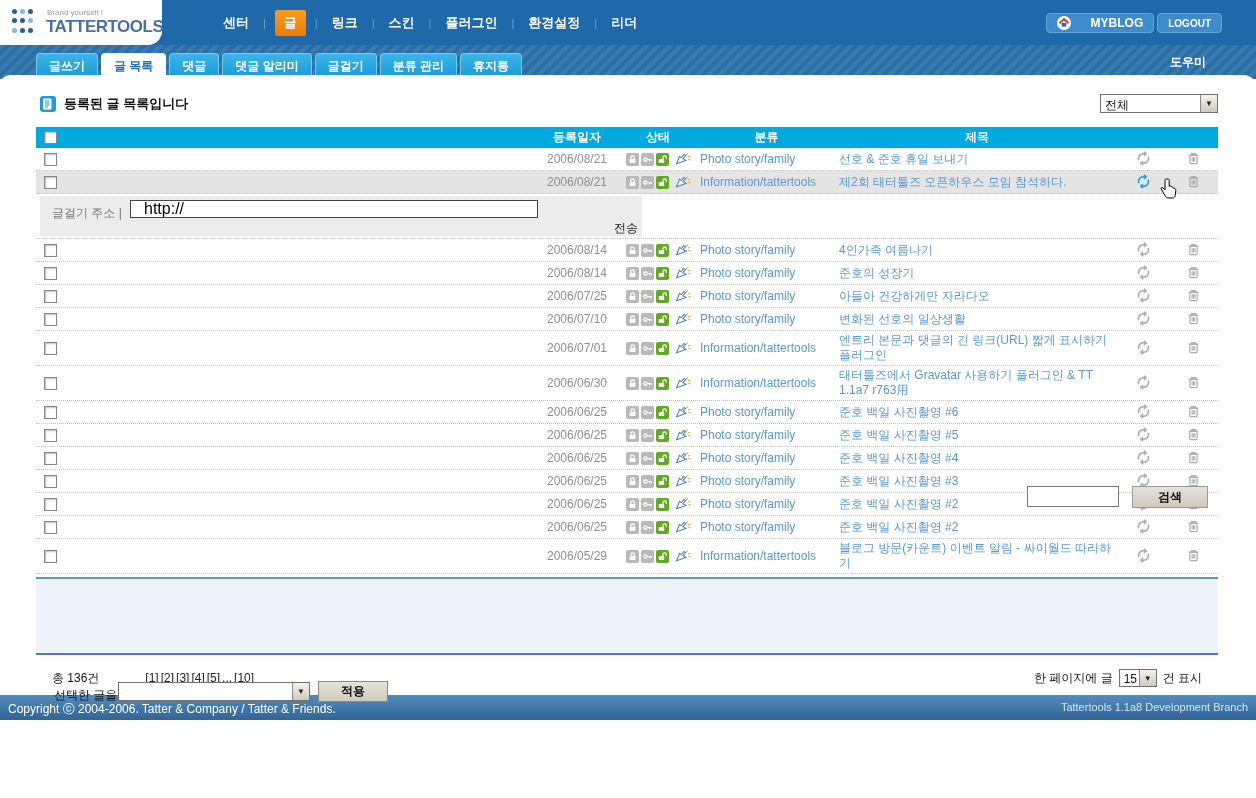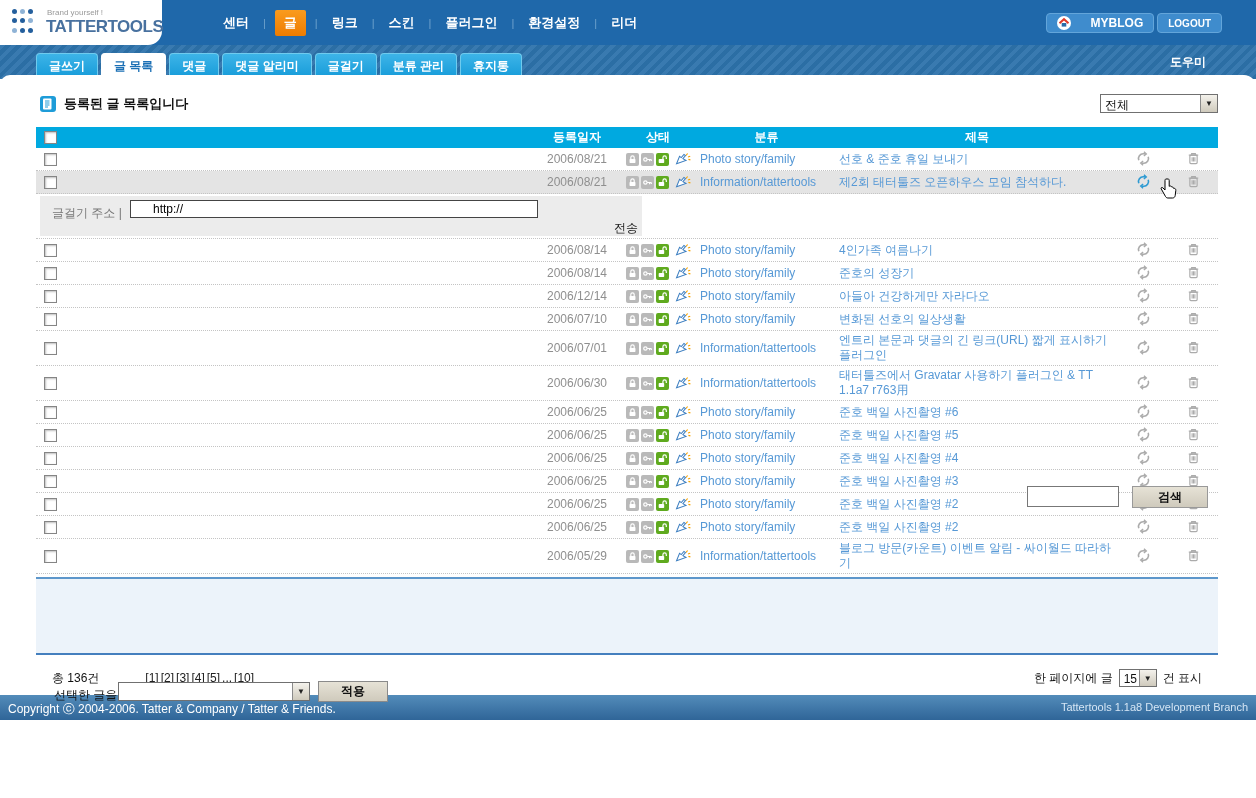--- a/index.html
+++ b/index.html
@@ -77,21 +77,21 @@
   .sicon.grey { background:#b9b9b9; }
   .sicon.green { background:#5faa1e; }
   .pubicon { width:16px; height:15px; display:inline-flex; margin-left:4px; cursor:pointer; }
   .ricon { width:16px; height:16px; color:#ababab; cursor:pointer; display:inline-flex; }
   .trow.selected .ricon.refresh { color:#2d9ad2; }
   
   .form-row { border-bottom:1px dotted #c4c4c4; background:#fff; padding:2px 0 2px 4px; }
   .tb-panel { width:602px; height:40px; background:#ececec; position:relative; }
   .tb-label { position:absolute; left:12px; top:9px; color:#777; }
   .tb-input { position:absolute; left:90px; top:4px; width:408px; height:18px; border:1px solid #444;
-    font-size:12px; padding:1px 22px; font-family:inherit; }
+    font-size:16px; padding:1px 13px; font-family:inherit; }
   .tb-send { position:absolute; right:4px; top:24px; color:#222; cursor:pointer; }
   
   .search-box { position:absolute; left:1027px; top:411px; display:flex; gap:13px; z-index:5; }
   .search-input { width:92px; height:21px; border:1px solid #777; font-size:12px; padding:1px 4px; font-family:inherit; }
   .search-btn { width:76px; height:22px; background:linear-gradient(#e6e2d6,#cfcabc); border:1px solid #999;
     font-weight:bold; font-size:12px; color:#111; display:flex; align-items:center; justify-content:center; cursor:pointer; }
   
   .pg-panel { position:absolute; left:36px; top:502px; width:1182px; height:78px; background:#ecf3fa;
     border-top:2px solid #5d97cb; border-bottom:2px solid #447fbe; }
   .pg-inner { display:flex; align-items:center; justify-content:space-between; padding:42px 16px 0 16px;margin-top:48px; }
@@ -449,21 +449,21 @@
           <path d="M5.7 5.8v4M7 5.8v4M8.3 5.8v4" stroke="currentColor" stroke-width="1"></path>
         </svg>
       </span>
     </div>
   </div>
         <div class="trow">
     <div class="cell c-cb">
             <input type="checkbox" style="">
           </div>
     <div class="cell c-spacer"></div>
-    <div class="cell c-date">2006/12/14</div>
+    <div class="cell c-date">2006/07/25</div>
     <div class="cell c-status">
       <span class="sicon grey">
         <svg width="11" height="11" viewBox="0 0 13 13">
                 <rect x="3" y="6" width="7" height="4.5" rx="0.8" fill="#fff"></rect>
                 <path d="M4.5 6V4.2a2 2 0 0 1 4 0V6" fill="none" stroke="#fff" stroke-width="1.4"></path>
               </svg>
       </span>
       <span class="sicon grey">
         <svg width="11" height="11" viewBox="0 0 13 13">
                 <circle cx="4" cy="6.5" r="2" fill="none" stroke="#fff" stroke-width="1.4"></circle>

